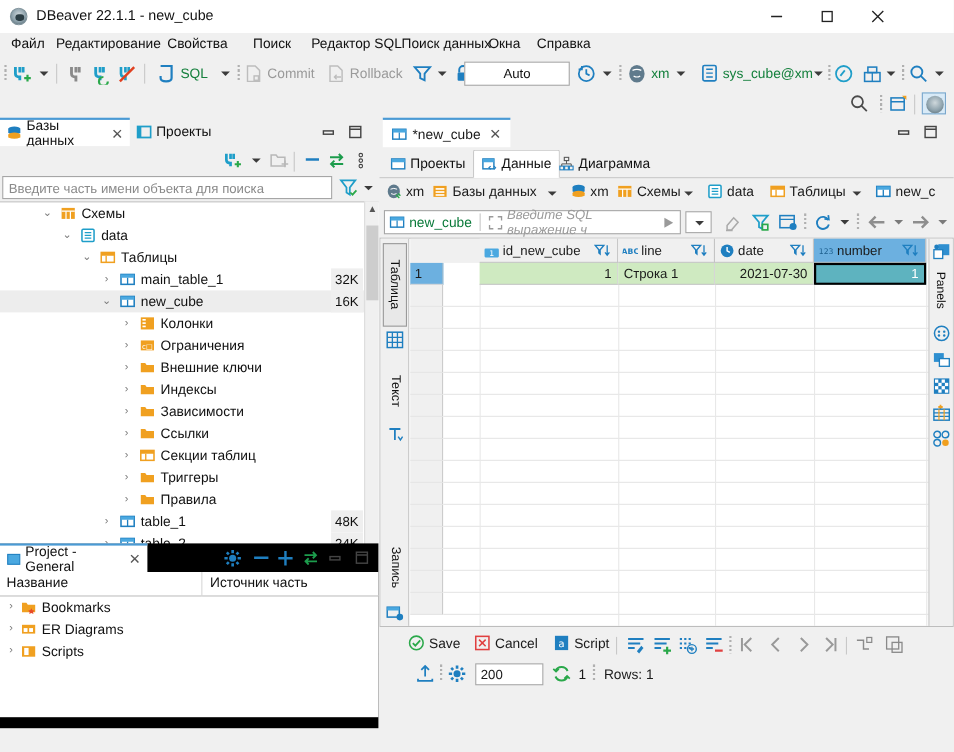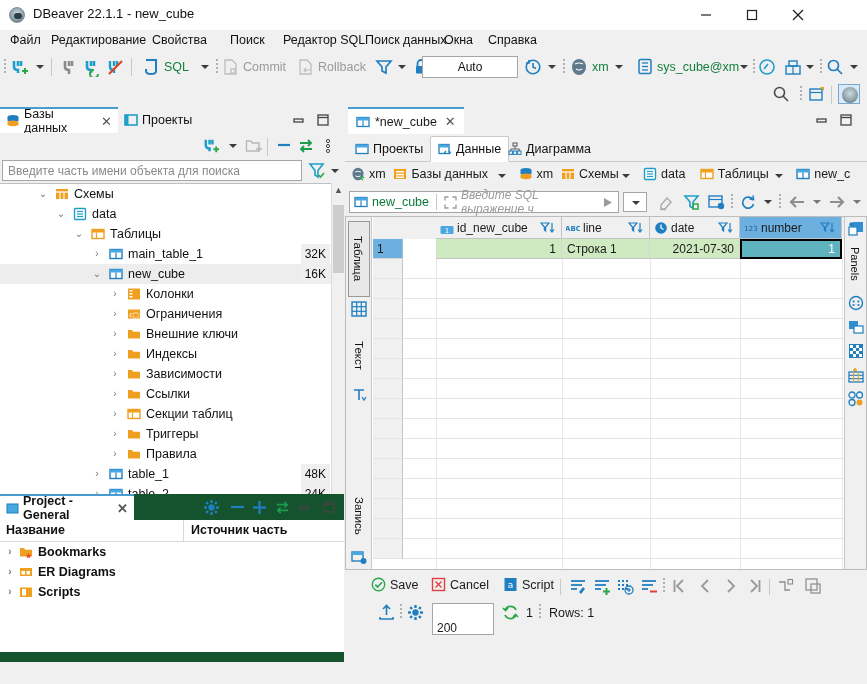--- a/index.html
+++ b/index.html
@@ -67,21 +67,21 @@
   .tarrow { position:absolute; width:12px; text-align:center; color:#7a7a7a; font-size:10px; top:0; }
   .ticonbox { position:absolute; top:3px; width:14px; height:14px; }
   .tlabel { position:absolute; top:0; color:#111; }
   .tsize { position:absolute; right:14px; top:0; background:#efefef; color:#111; font-size:12px;
      padding:0 4px; }
   .treesb { position:absolute; right:0; top:76px; width:13px; height:412px; background:#f0f0f0;
      border-left:1px solid #dcdcdc;}
   .treesb .thumb { position:absolute; left:1px; top:22px; width:11px; height:68px; background:#cdcdcd; }
 
   
-  .projpanel { position:absolute; left:0; top:494px; width:344px; height:168px; background:#14532d;font-weight:bold; }
+  .projpanel { position:absolute; left:0; top:494px; width:344px; height:168px; background:#000000; }
   .projhdr { position:absolute; left:0; top:0; width:344px; height:26px; }
   .projcols { position:absolute; left:0; top:26px; width:344px; height:22px; background:#fff;
      border-bottom:1px solid #d8d8d8; }
   .projcols .c { position:absolute; top:3px; font-size:12.5px; color:#111; }
   .vline { position:absolute; top:26px; width:1px; height:22px; background:#d8d8d8; }
   .projlist { position:absolute; left:0; top:48px; width:344px; height:110px; background:#fff; }
 
   
   .editor { position:absolute; left:345px; top:107px; width:522px; height:555px; background:#f0f0f0; }
   .etabrow { position:absolute; left:0; top:0; width:522px; height:27px; background:#f0f0f0; }
@@ -127,21 +127,21 @@
       border-right:1px solid #c4c4c4; border-bottom:1px solid #e4e4e4; }
   .gridsep { position:absolute; width:1px; background:#e8e8e8; }
   .panelstrip { position:absolute; right:0; top:0; width:22px; height:352px; background:#f0f0f0;
       border-left:1px solid #c8c8c8; }
   .panelstrip .plabel { position:absolute; left:4px; top:30px; writing-mode:vertical-rl;
       font-size:11px; color:#111; }
 
   .gridtools { position:absolute; left:0; top:466px; width:522px; height:55px; background:#f0f0f0; }
   .gt { position:absolute; display:flex; align-items:center; gap:4px; font-size:12.5px; }
   .numbox { position:absolute; left:87px; top:30px; width:62px; height:20px; background:#fff;
-      border:1px solid #a6a6a6; font-size:12px; padding:15px 4px; line-height:18px;}
+      border:1px solid #a6a6a6; font-size:12px; padding:0 4px; line-height:18px;}
   .statrow { position:absolute; left:0; top:521px; width:522px; height:24px; background:#f0f0f0;
       border-top:1px solid #d5d5d5; display:flex; align-items:center; gap:6px; padding-left:32px;
       font-size:12.5px; }
 
   
   .statusbar { position:absolute; left:0; top:662px; width:867px; height:22px; background:#f0f0f0;
       border-top:1px solid #d5d5d5; }
   .sb { position:absolute; top:3px; font-size:12px; color:#111; }
   .sbdiv { position:absolute; top:3px; width:1px; height:16px; background:#c5c5c5; }
 

